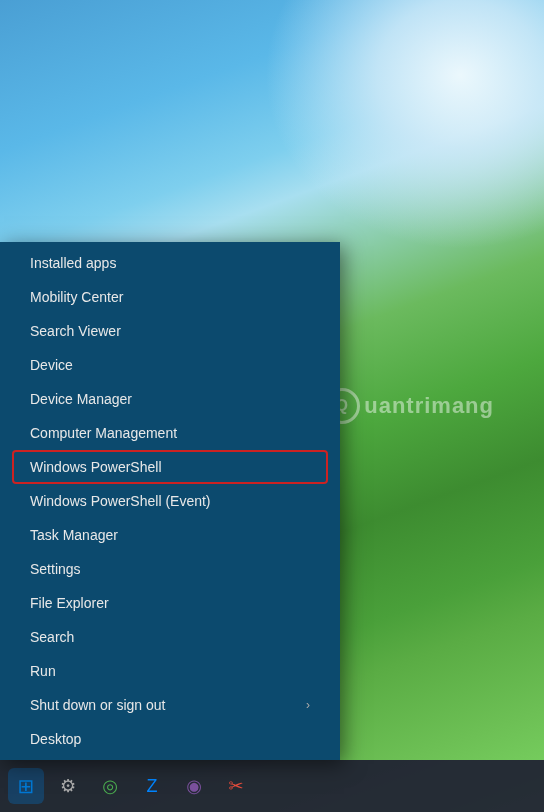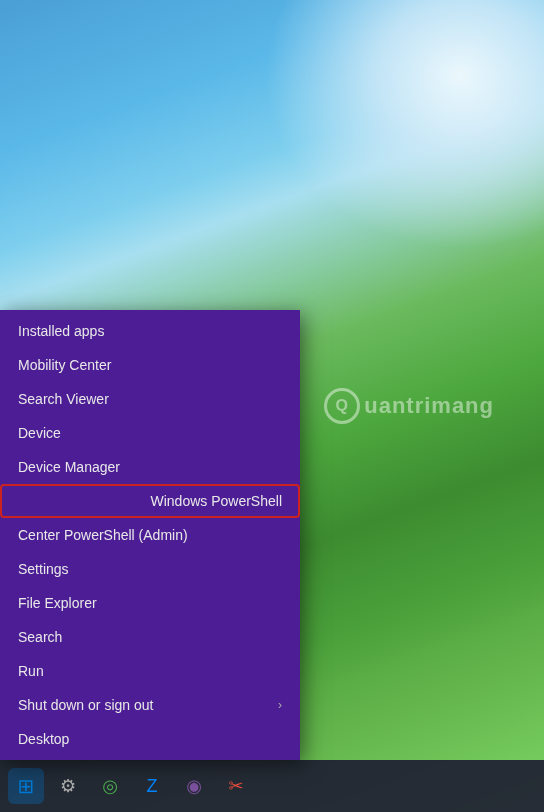--- a/index.html
+++ b/index.html
@@ -70,44 +70,43 @@
 
     .win-btn {
       background: rgba(0, 120, 212, 0.3);
     }
 
     
     .context-menu {
       position: absolute;
       bottom: 52px;
       left: 0;
-      width: 300px;
-      background: #4c1d95;
+      width: 340px;
+      background: #0c4a6e;
       color: #ffffff;
       z-index: 100;
-      padding: 4px 0;
+      padding: 4px 12px;
       box-shadow: 4px 4px 20px rgba(0,0,0,0.5);
     }
 
     .menu-item {
       display: flex;
       align-items: center;
       justify-content: space-between;
       padding: 9px 18px;
       font-size: 14px;
       cursor: pointer;
       color: #e8e8e8;
       white-space: nowrap;
     }
 
     .menu-item.highlighted {
       outline: 2px solid #cc2222;
       outline-offset: -2px;
       border-radius: 4px;
-      justify-content: flex-end;
     }
 
     .menu-item .chevron {
       font-size: 12px;
       color: #aaa;
     }
 
     
     .watermark {
       position: absolute;
@@ -156,25 +155,31 @@
     </div>
     <div class="menu-item">
       <span>Search Viewer</span>
     </div>
     <div class="menu-item">
       <span>Device</span>
     </div>
     <div class="menu-item">
       <span>Device Manager</span>
     </div>
+    <div class="menu-item">
+      <span>Computer Management</span>
+    </div>
     <div class="menu-item highlighted">
       <span>Windows PowerShell</span>
     </div>
     <div class="menu-item">
-      <span>Center PowerShell (Admin)</span>
+      <span>Windows PowerShell (Event)</span>
+    </div>
+    <div class="menu-item">
+      <span>Task Manager</span>
     </div>
     <div class="menu-item">
       <span>Settings</span>
     </div>
     <div class="menu-item">
       <span>File Explorer</span>
     </div>
     <div class="menu-item">
       <span>Search</span>
     </div>

